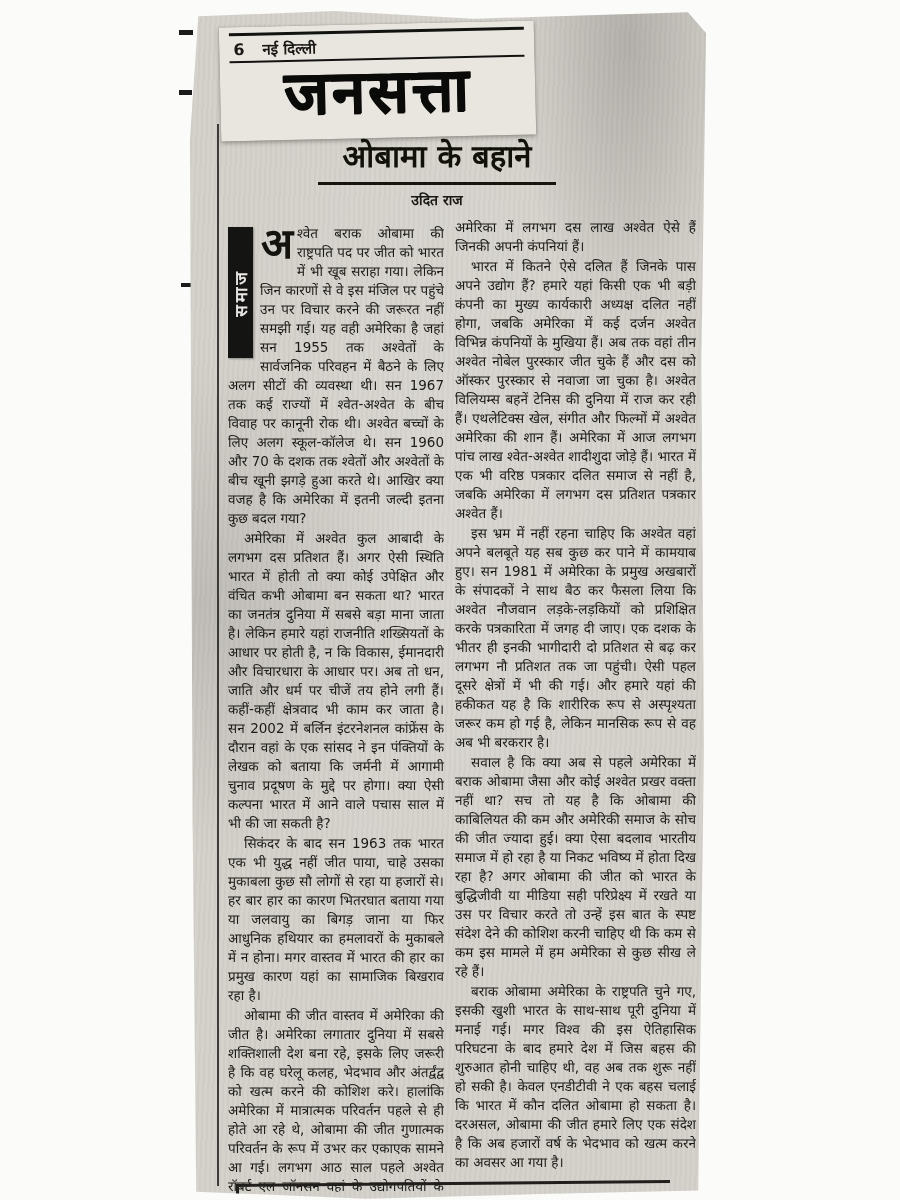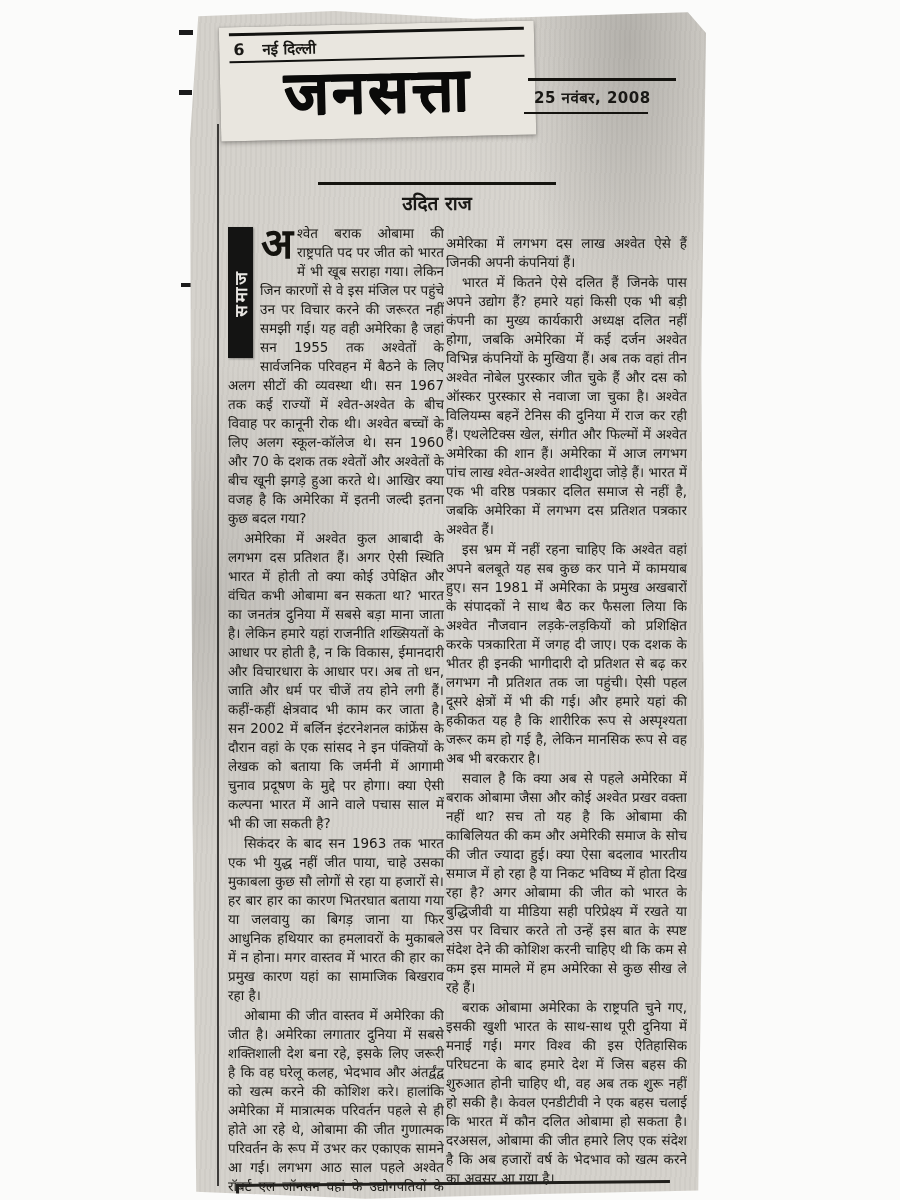--- a/index.html
+++ b/index.html
@@ -48,26 +48,26 @@
   .date-block { position: absolute; left: 334px; top: 70px; width: 150px; }
   .date-rule-top { height: 3px; background: #14130f; width: 148px; margin-left: 4px; }
   .date-text { font-size: 15px; font-weight: 700; padding: 6px 0 5px 10px; letter-spacing: 0.5px; }
   .date-rule-bottom { height: 2px; background: #14130f; width: 124px; }
 
   .headline { position: absolute; left: 92px; top: 126px; width: 310px;
     font-size: 31px; font-weight: 700; text-align: center; color: #111009; }
   .headline-rule { position: absolute; left: 128px; top: 174px; width: 238px; height: 3px;
     background: #15140f; }
   .byline { position: absolute; left: 92px; top: 182px; width: 310px;
-    font-size: 19px; font-weight: 700; text-align: center; }
+    font-size: 14px; font-weight: 700; text-align: center; }
 
   .columns { position: absolute; left: 38px; top: 210px; width: 462px; height: 975px; }
   .col { position: absolute; overflow: hidden; }
   .col-left { left: 0; top: 6px; width: 216px; height: 968px; }
-  .col-right { left: 218px; top: 0; width: 241px; height: 952px; margin-top: 16px; }
+  .col-right { left: 227px; top: 0; width: 241px; height: 952px; }
 
   .para { font-size: 13.5px; line-height: 19px; text-align: justify;
     text-indent: 16px; margin-bottom: 1px; color: #1b1a16;
     text-rendering: optimizeLegibility; }
   .para.first, .para.no-indent { text-indent: 0; }
 
   .section-tab { float: left; width: 25px; height: 131px; background: #141413;
     margin: 3px 7px 3px 0; display: flex; align-items: center; justify-content: center;
     box-shadow: 1px 1px 2px rgba(0,0,0,0.35); }
   .section-tab span { writing-mode: vertical-rl; transform: rotate(180deg);
@@ -96,26 +96,22 @@
     <div class="masthead-strip">
       <div class="strip-rule"></div>
       <div class="strip-row">
         <span class="page-num">6</span>
         <span class="city">नई दिल्ली</span>
       </div>
       <div class="strip-rule-mid strip-rule"></div>
       <div class="masthead">जनसत्ता</div>
     </div>
 
-    <div class="date-block">
-      <div class="date-rule-top"></div>
-      <div class="date-text">25 नवंबर, 2008</div>
-      <div class="date-rule-bottom"></div>
-    </div>
 
+    <div class="headline">ओबामा के बहाने</div>
     <div class="headline-rule"></div>
     <div class="byline">उदित राज</div>
 
     <div class="columns">
 
       <div class="col col-left">
         <div class="section-tab">
           <span>समाज</span>
         </div>
         <p class="para first"><span class="dropcap">अ</span><span>श्वेत बराक ओबामा की राष्ट्रपति पद पर जीत को भारत में भी खूब सराहा गया। लेकिन जिन कारणों से वे इस मंजिल पर पहुंचे उन पर विचार करने की जरूरत नहीं समझी गई। यह वही अमेरिका है जहां सन 1955 तक अश्वेतों के सार्वजनिक परिवहन में बैठने के लिए अलग सीटों की व्यवस्था थी। सन 1967 तक कई राज्यों में श्वेत-अश्वेत के बीच विवाह पर कानूनी रोक थी। अश्वेत बच्चों के लिए अलग स्कूल-कॉलेज थे। सन 1960 और 70 के दशक तक श्वेतों और अश्वेतों के बीच खूनी झगड़े हुआ करते थे। आखिर क्या वजह है कि अमेरिका में इतनी जल्दी इतना कुछ बदल गया?</span></p>

